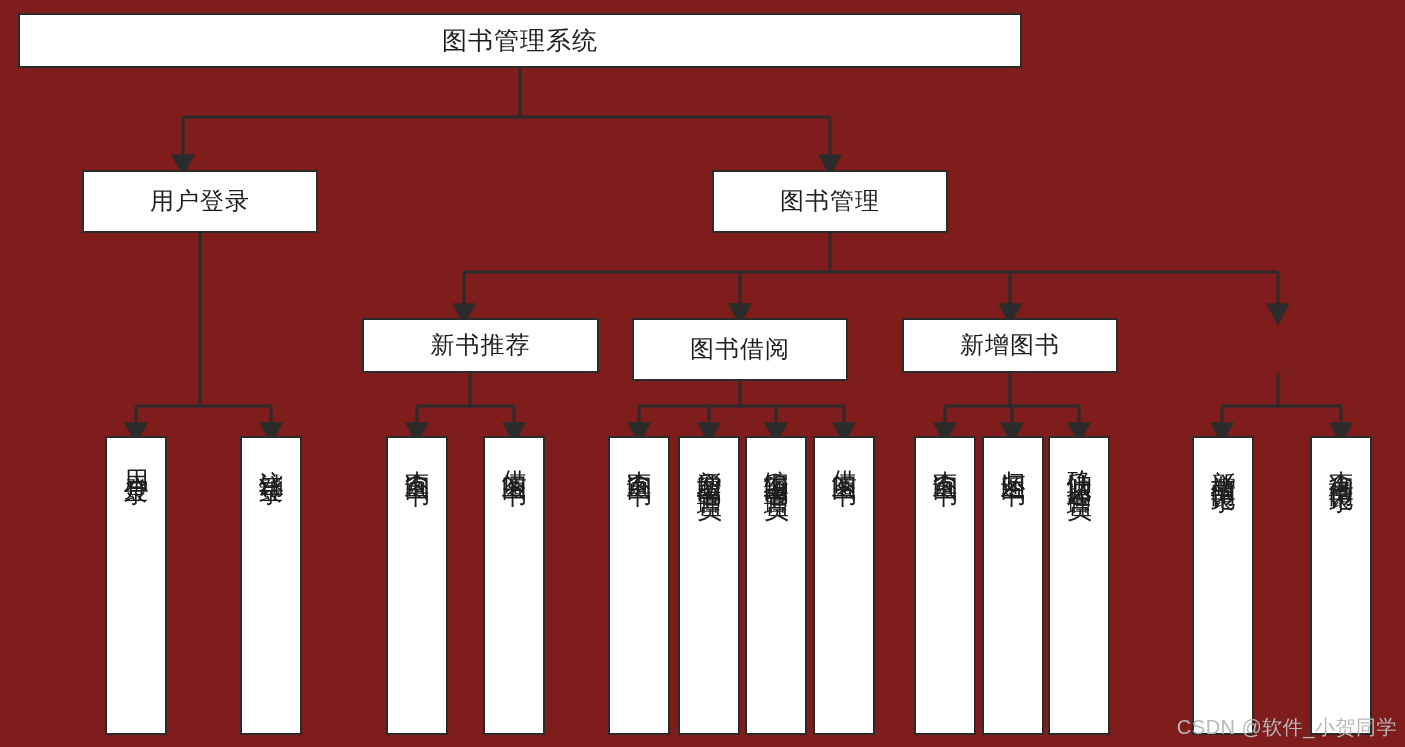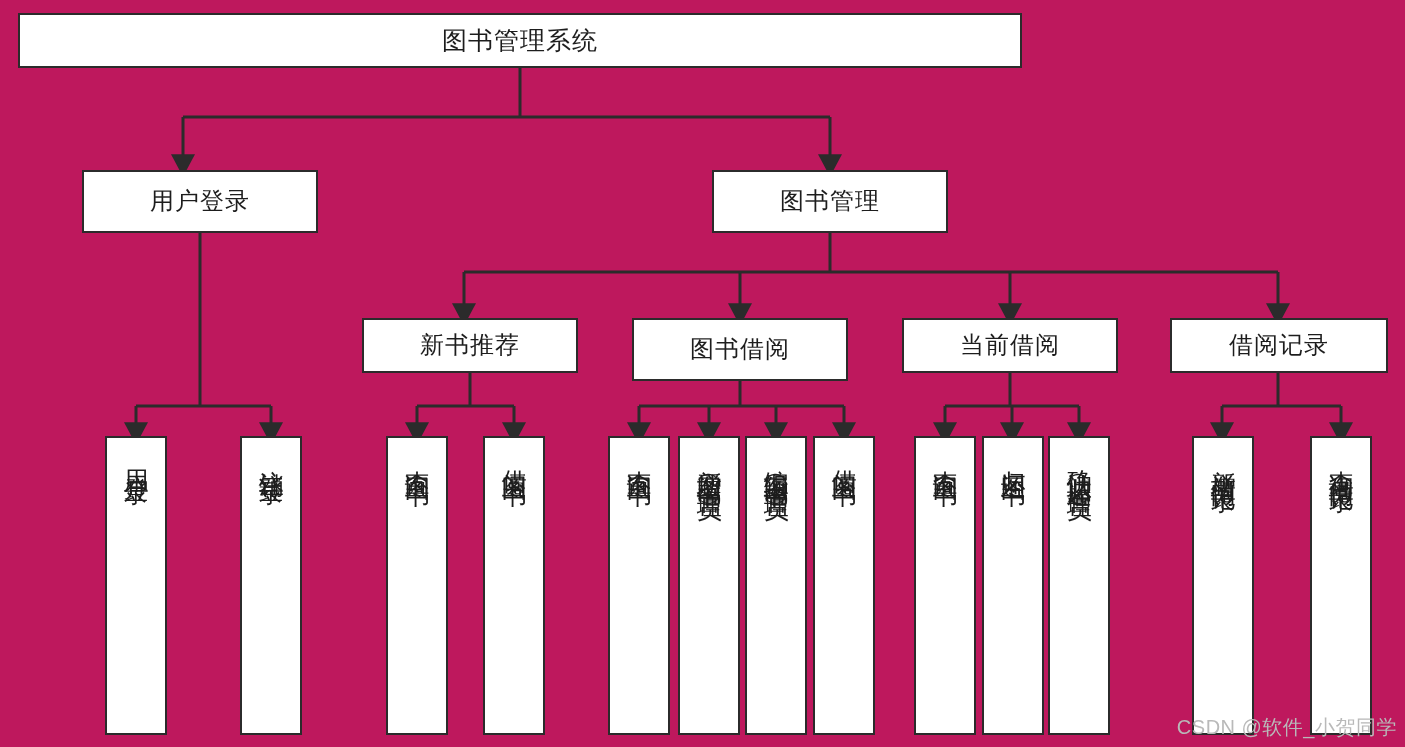--- a/index.html
+++ b/index.html
@@ -1,18 +1,18 @@
 <!DOCTYPE html>
 <html><head>
 <meta charset="utf-8">
 <style>
   html,body{margin:0;padding:0;background:#ffffff;}
   body{width:1405px;height:747px;overflow:hidden;
        font-family:"Liberation Sans","DejaVu Sans",sans-serif;}
-  #stage{position:relative;width:1405px;height:747px;background:#be185d;}
+  #stage{position:relative;width:1405px;height:747px;background:#7f1d1d;}
   #wires{position:absolute;left:0;top:0;width:1405px;height:747px;}
   .node{position:absolute;box-sizing:border-box;background:#ffffff;
         border:2.5px solid #2b2b2b;display:flex;align-items:center;
         justify-content:center;color:#1d1d1d;}
   .node.h{font-size:24px;letter-spacing:1px;line-height:1.1;}
   .node.v{writing-mode:vertical-rl;text-orientation:upright;
           font-size:25px;letter-spacing:4px;line-height:1.25;
           justify-content:flex-start;padding-top:12px;}
   .node.root{font-size:25px;}
   #watermark{position:absolute;right:8px;bottom:6px;font-size:20px;
@@ -73,24 +73,23 @@
       <path d="M1222,406 L1222,430" marker-end="url(#arw)"></path>
       <path d="M1341,406 L1341,430" marker-end="url(#arw)"></path>
     </g>
   </svg>
 
   <div class="node h root" style="left:18px;top:13px;width:1004px;height:55px;">图书管理系统</div>
 
   <div class="node h" style="left:82px;top:170px;width:236px;height:63px;">用户登录</div>
   <div class="node h" style="left:712px;top:170px;width:236px;height:63px;">图书管理</div>
 
-  <div class="node h" style="left:362px;top:318px;width:216px;height:55px;">新书推荐</div>
+  <div class="node h" style="left:362px;top:318px;width:237px;height:55px;">新书推荐</div>
   <div class="node h" style="left:632px;top:318px;width:216px;height:63px;">图书借阅</div>
-  <div class="node h" style="left:902px;top:318px;width:216px;height:55px;">当前借阅</div>
-  <div class="node h" style="left:1170px;top:318px;width:218px;height:55px;">借阅记录</div>
+  <div class="node h" style="left:902px;top:318px;width:216px;height:55px;">新增图书</div>
 
   <div class="node v" style="left:105px;top:436px;width:62px;height:299px;">用户登录</div>
   <div class="node v" style="left:240px;top:436px;width:62px;height:299px;">注销登录</div>
 
   <div class="node v" style="left:386px;top:436px;width:62px;height:299px;">查询图书</div>
   <div class="node v" style="left:483px;top:436px;width:62px;height:299px;">借阅图书</div>
 
   <div class="node v" style="left:608px;top:436px;width:62px;height:299px;">查询图书</div>
   <div class="node v" style="left:678px;top:436px;width:62px;height:299px;">新增图书（管理员）</div>
   <div class="node v" style="left:745px;top:436px;width:62px;height:299px;">编辑图书（管理员）</div>

